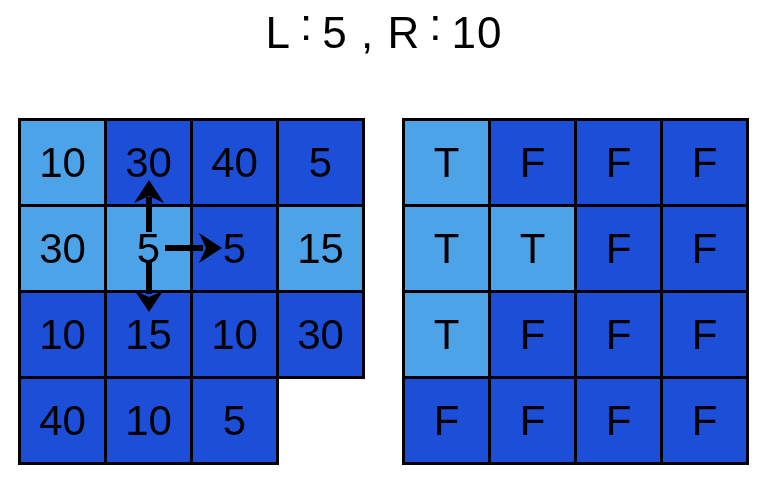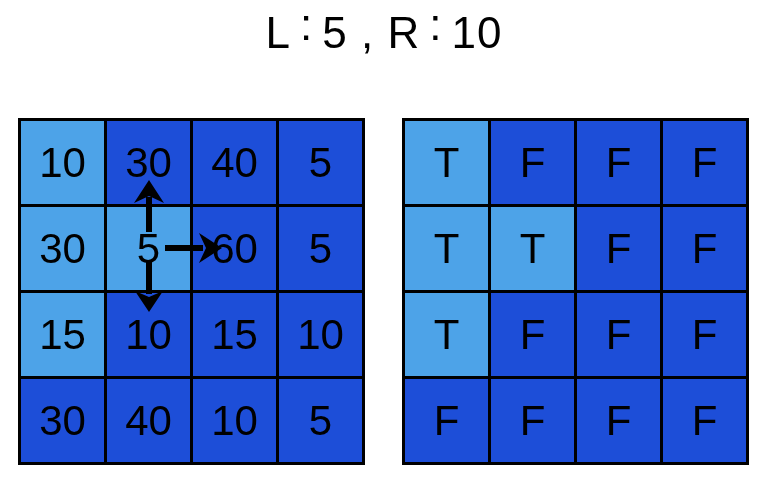--- a/index.html
+++ b/index.html
@@ -71,21 +71,20 @@
     <span>10</span>
   </div>
 
 <div class="grid" id="left-grid">
     <div class="cell hl">10</div>
     <div class="cell">30</div>
     <div class="cell">40</div>
     <div class="cell">5</div>
     <div class="cell hl">30</div>
     <div class="cell hl">5</div>
-    <div class="cell">60</div>
     <div class="cell">5</div>
     <div class="cell hl">15</div>
     <div class="cell">10</div>
     <div class="cell">15</div>
     <div class="cell">10</div>
     <div class="cell">30</div>
     <div class="cell">40</div>
     <div class="cell">10</div>
     <div class="cell">5</div>
   </div>

